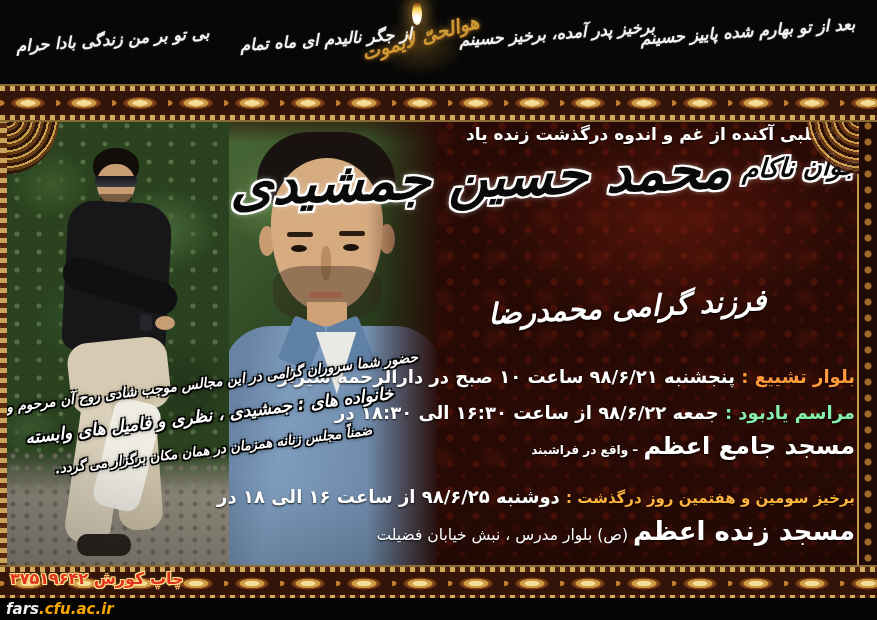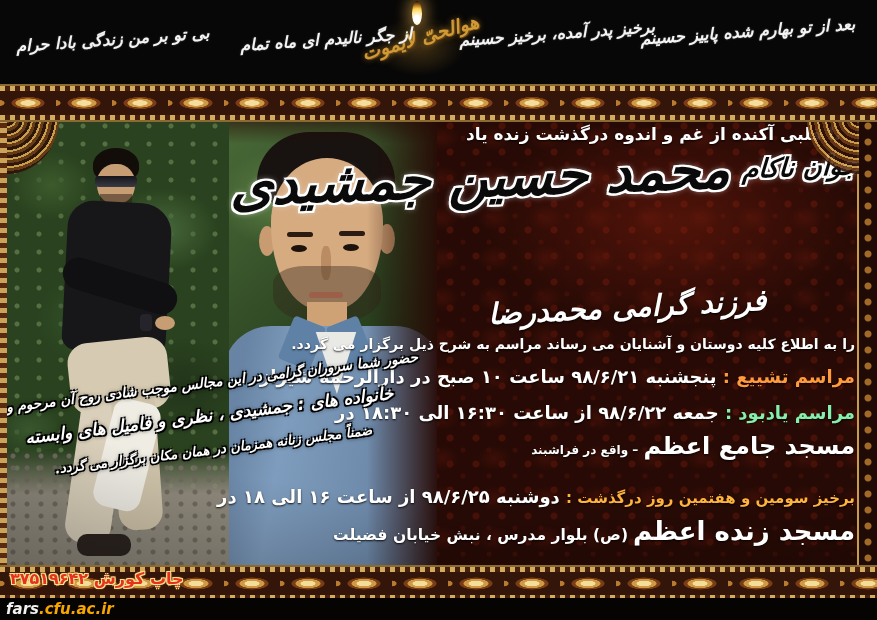--- a/index.html
+++ b/index.html
@@ -147,21 +147,21 @@
   .ev3{top:368px;}
   .lbl{font-weight:bold;}
   .lbl-1{color:#ff9a3d;}
   .lbl-2{color:#86efac;}
   .lbl-3{color:#ffb53d;font-size:15px;}
   .venue1{top:314px;}
   .venue2{top:398px;}
   .vname1{font-size:24px;font-weight:800;}
   .vsub1{font-size:12px;font-weight:600;}
   .vname2{font-size:26px;font-weight:800;}
-  .vsub2{font-size:15.5px;font-weight:700;}
+  .vsub2{font-size:15.5px;font-weight:400;}
 
   
   .condolence{position:absolute;left:2px;top:400px;width:428px;z-index:4;direction:rtl;
         transform:rotate(-7deg);transform-origin:left bottom;}
   .cl{color:#fff;font-weight:bold;font-style:italic;white-space:nowrap;direction:rtl;
         text-shadow:-1.5px -1.5px 0 #000,1.5px -1.5px 0 #000,-1.5px 1.5px 0 #000,1.5px 1.5px 0 #000,0 0 5px #000;}
   .cl1{font-size:13.5px;text-align:center;}
   .cl2{font-size:17px;margin-top:15px;text-align:center;}
   .cl3{font-size:13px;margin-top:17px;text-align:center;}
 
@@ -241,23 +241,22 @@
   <div class="glow"></div>
   <div class="vignette"></div>
 
   <div class="text-col">
     <div class="tline intro">با قلبی آکنده از غم و اندوه درگذشت زنده یاد</div>
     <div class="tline name-row">
       <span class="name-small">جوان ناکام</span>
       <span class="name-big">محمد حسین جمشیدی</span>
     </div>
     <div class="tline sonof">فرزند گرامی محمدرضا</div>
-    <div class="tline notice">را به اطلاع کلیه دوستان و آشنایان می رساند مراسم به شرح ذیل برگزار می گردد.</div>
     <div class="tline evline ev1">
-      <span class="lbl lbl-1">مراسم تشییع :</span>
+      <span class="lbl lbl-1">بلوار تشییع :</span>
       <span class="val">پنجشنبه ۹۸/۶/۲۱ ساعت ۱۰ صبح در دارالرحمه شیراز</span>
     </div>
     <div class="tline evline ev2">
       <span class="lbl lbl-2">مراسم یادبود :</span>
       <span class="val">جمعه ۹۸/۶/۲۲ از ساعت ۱۶:۳۰ الی ۱۸:۳۰ در</span>
     </div>
     <div class="tline venue1">
       <span class="vname1">مسجد جامع اعظم</span>
       <span class="vsub1">– واقع در فراشبند</span>
     </div>

